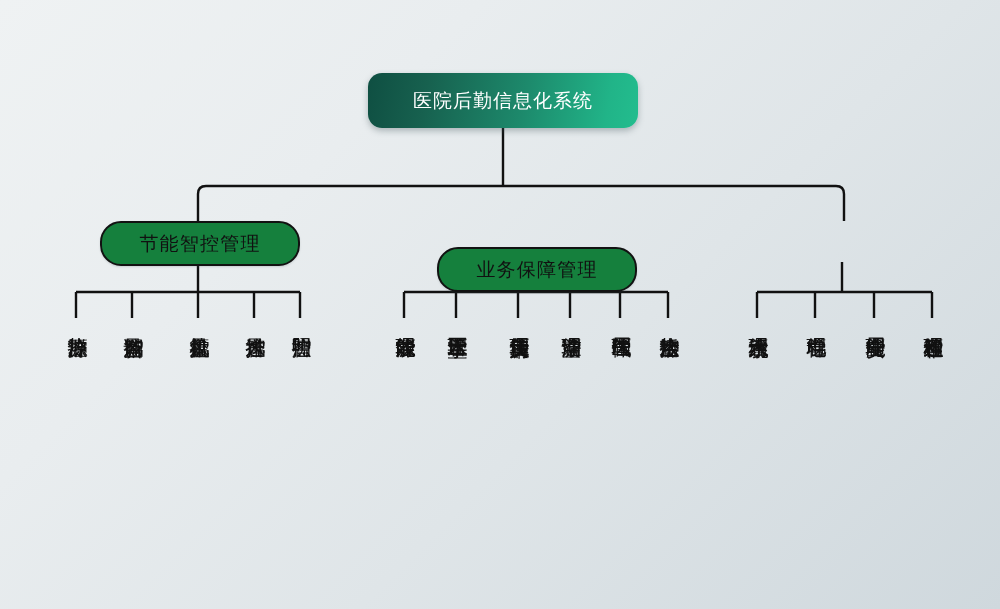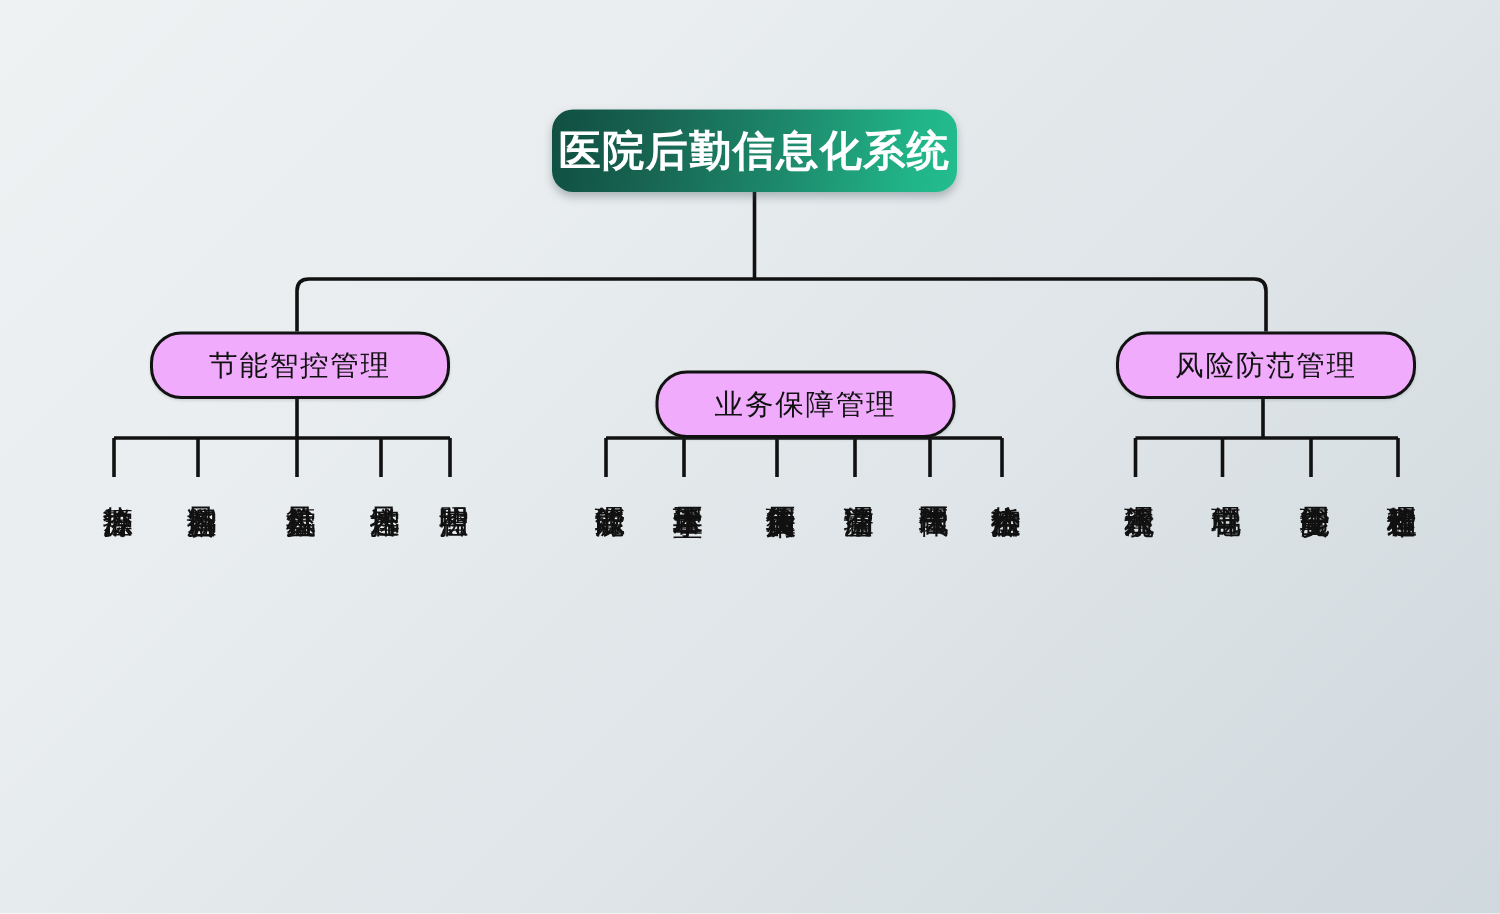--- a/index.html
+++ b/index.html
@@ -40,34 +40,34 @@
     height: 55px;
     border-radius: 14px;
     background: linear-gradient(100deg, #0f4f42 0%, #17614f 22%, #1d8a6c 58%, #21b488 88%, #23bd8e 100%);
     box-shadow: 0 3px 6px rgba(60, 80, 85, 0.35);
     display: flex;
     align-items: center;
     justify-content: center;
   }
   .root-node .label {
     color: #ffffff;
-    font-size: 28px;
+    font-size: 19px;
     letter-spacing: 1px;
-    font-weight: 700;
+    font-weight: 400;
     white-space: nowrap;
   }
 
   
   .l2-node {
     position: absolute;
     top: 221px;
     height: 41px;
     border: 2px solid #121212;
     border-radius: 21px;
-    background: #f0abfc;
+    background: #15803d;
     display: flex;
     align-items: center;
     justify-content: center;
     box-shadow: 0 1px 2px rgba(70, 90, 95, 0.20);
   }
   .l2-node .label {
     color: #111111;
     font-size: 19px;
     letter-spacing: 1.2px;
     white-space: nowrap;
@@ -132,23 +132,20 @@
   <div class="root-node">
     <span class="label">医院后勤信息化系统</span>
   </div>
 
   <div class="l2-node" id="l2-0">
     <span class="label">节能智控管理</span>
   </div>
   <div class="l2-node" id="l2-1">
     <span class="label">业务保障管理</span>
   </div>
-  <div class="l2-node" id="l2-2">
-    <span class="label">风险防范管理</span>
-  </div>
 
   <div class="leaf" style="left:63px">冷热源群控</div>
   <div class="leaf" style="left:119px">空调新风智控</div>
   <div class="leaf" style="left:185px">风机盘管集控</div>
   <div class="leaf" style="left:241px">送排风智控</div>
   <div class="leaf" style="left:287px">照明智控</div>
 
   <div class="leaf" style="left:391px">能源能效管理</div>
   <div class="leaf" style="left:443px">手术室正压管理</div>
   <div class="leaf" style="left:505px">传染病房负压管理</div>

